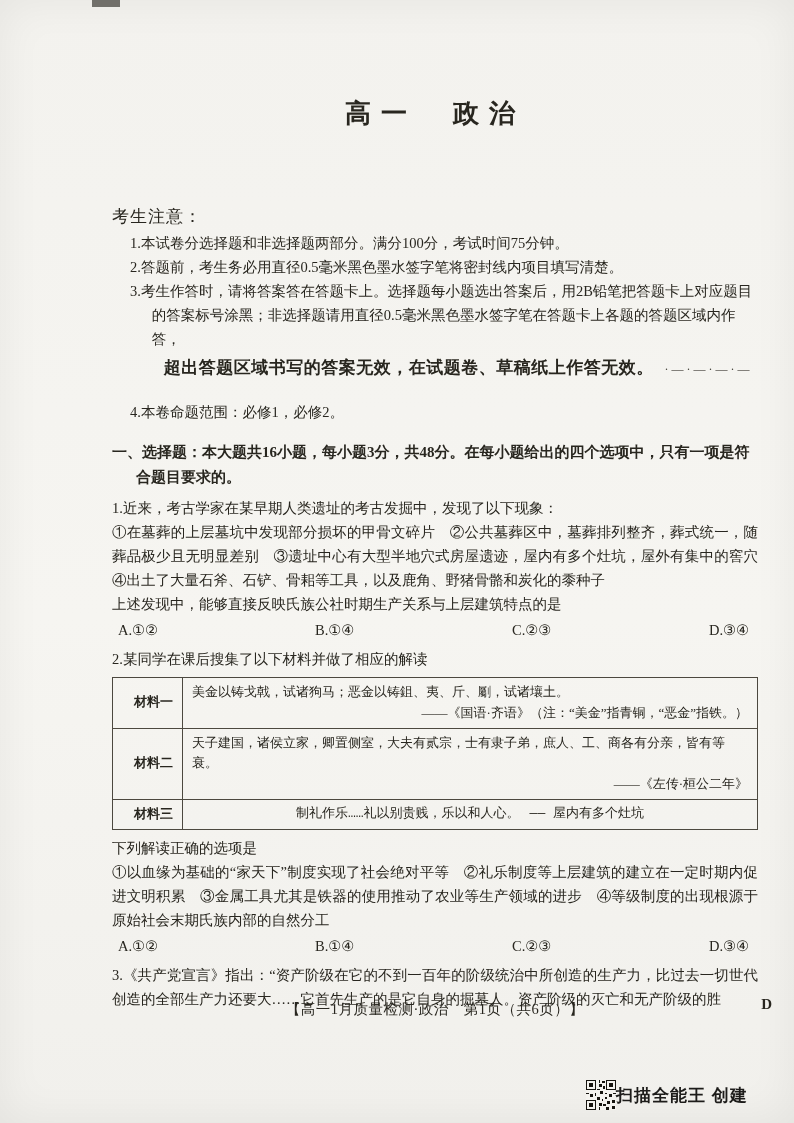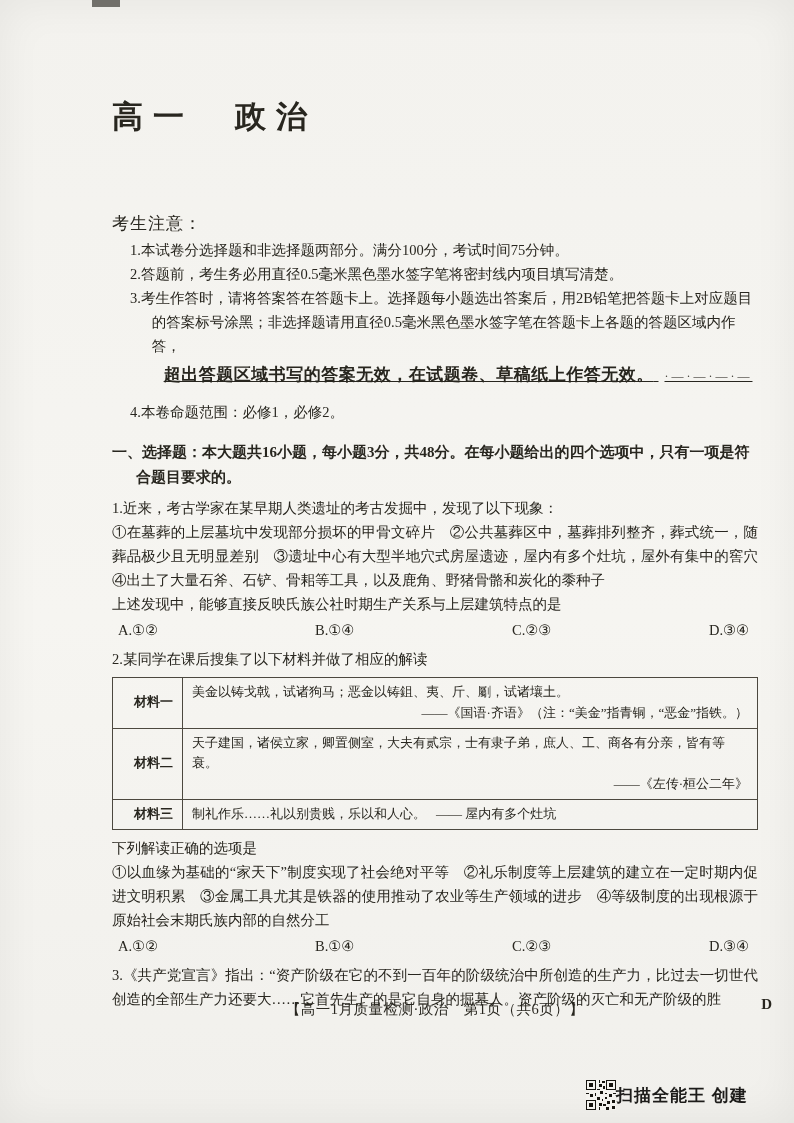--- a/index.html
+++ b/index.html
@@ -14,42 +14,42 @@
   .paper {
     position:absolute; inset:0;
     background:linear-gradient(180deg,#f3f2ee 0%,#f6f5f1 55%,#f1f0ec 100%);
     box-shadow:inset 0 0 45px rgba(0,0,0,0.06);
   }
   .scan-edge { position:absolute; top:0; left:92px; width:28px; height:7px; background:#474540; opacity:.75; }
   .content { position:absolute; left:112px; right:36px; top:0; }
 
   .title {
     margin-top:96px;
-    font-size:31px;
+    text-align:center;
+    font-size:26px;
     font-weight:700;
     letter-spacing:10px;
   }
 
   .notice { margin-top:74px; }
   .notice-heading { font-size:17px; font-weight:400; letter-spacing:1px; }
   .notice-items { margin-left:18px; margin-top:3px; }
   .notice-item {
     font-size:14.5px;
     line-height:1.66;
     padding-left:1.5em;
     text-indent:-1.5em;
   }
   .notice-warn {
     display:block;
     text-indent:0;
-    margin:3px 0 10px 12px;
+    margin:3px 0 17px 12px;
     font-size:17px;
     font-weight:700;
     letter-spacing:0.5px;
-    text-decoration:underline;
   }
   .warn-trail {
     font-weight:400;
     font-size:12px;
     letter-spacing:3px;
     color:#45433c;
     margin-left:6px;
   }
 
   .section-heading {
@@ -70,21 +70,21 @@
     width:100%;
     border-collapse:collapse;
     margin:6px 0 6px;
     font-size:13px;
     line-height:1.6;
     border:1.3px solid #4c483f;
   }
   table.material-table td { border:1px solid #4c483f; padding:4px 9px; vertical-align:middle; }
   td.mat-label { width:70px; text-align:right; font-weight:700; padding:4px 5px; }
   .mat-source { text-align:right; }
-  .mat-flex { display:flex; justify-content:flex-start; gap:10px; }
+  .mat-flex { display:flex; justify-content:center; gap:10px;font-family:Liberation Mono, monospace; }
   .mat-flex .mat-source { white-space:nowrap; }
 
   .footer {
     position:absolute;
     left:112px; right:36px;
     top:1000px;
     text-align:center;
     font-size:14.5px;
     font-weight:400;
     letter-spacing:0.5px;

